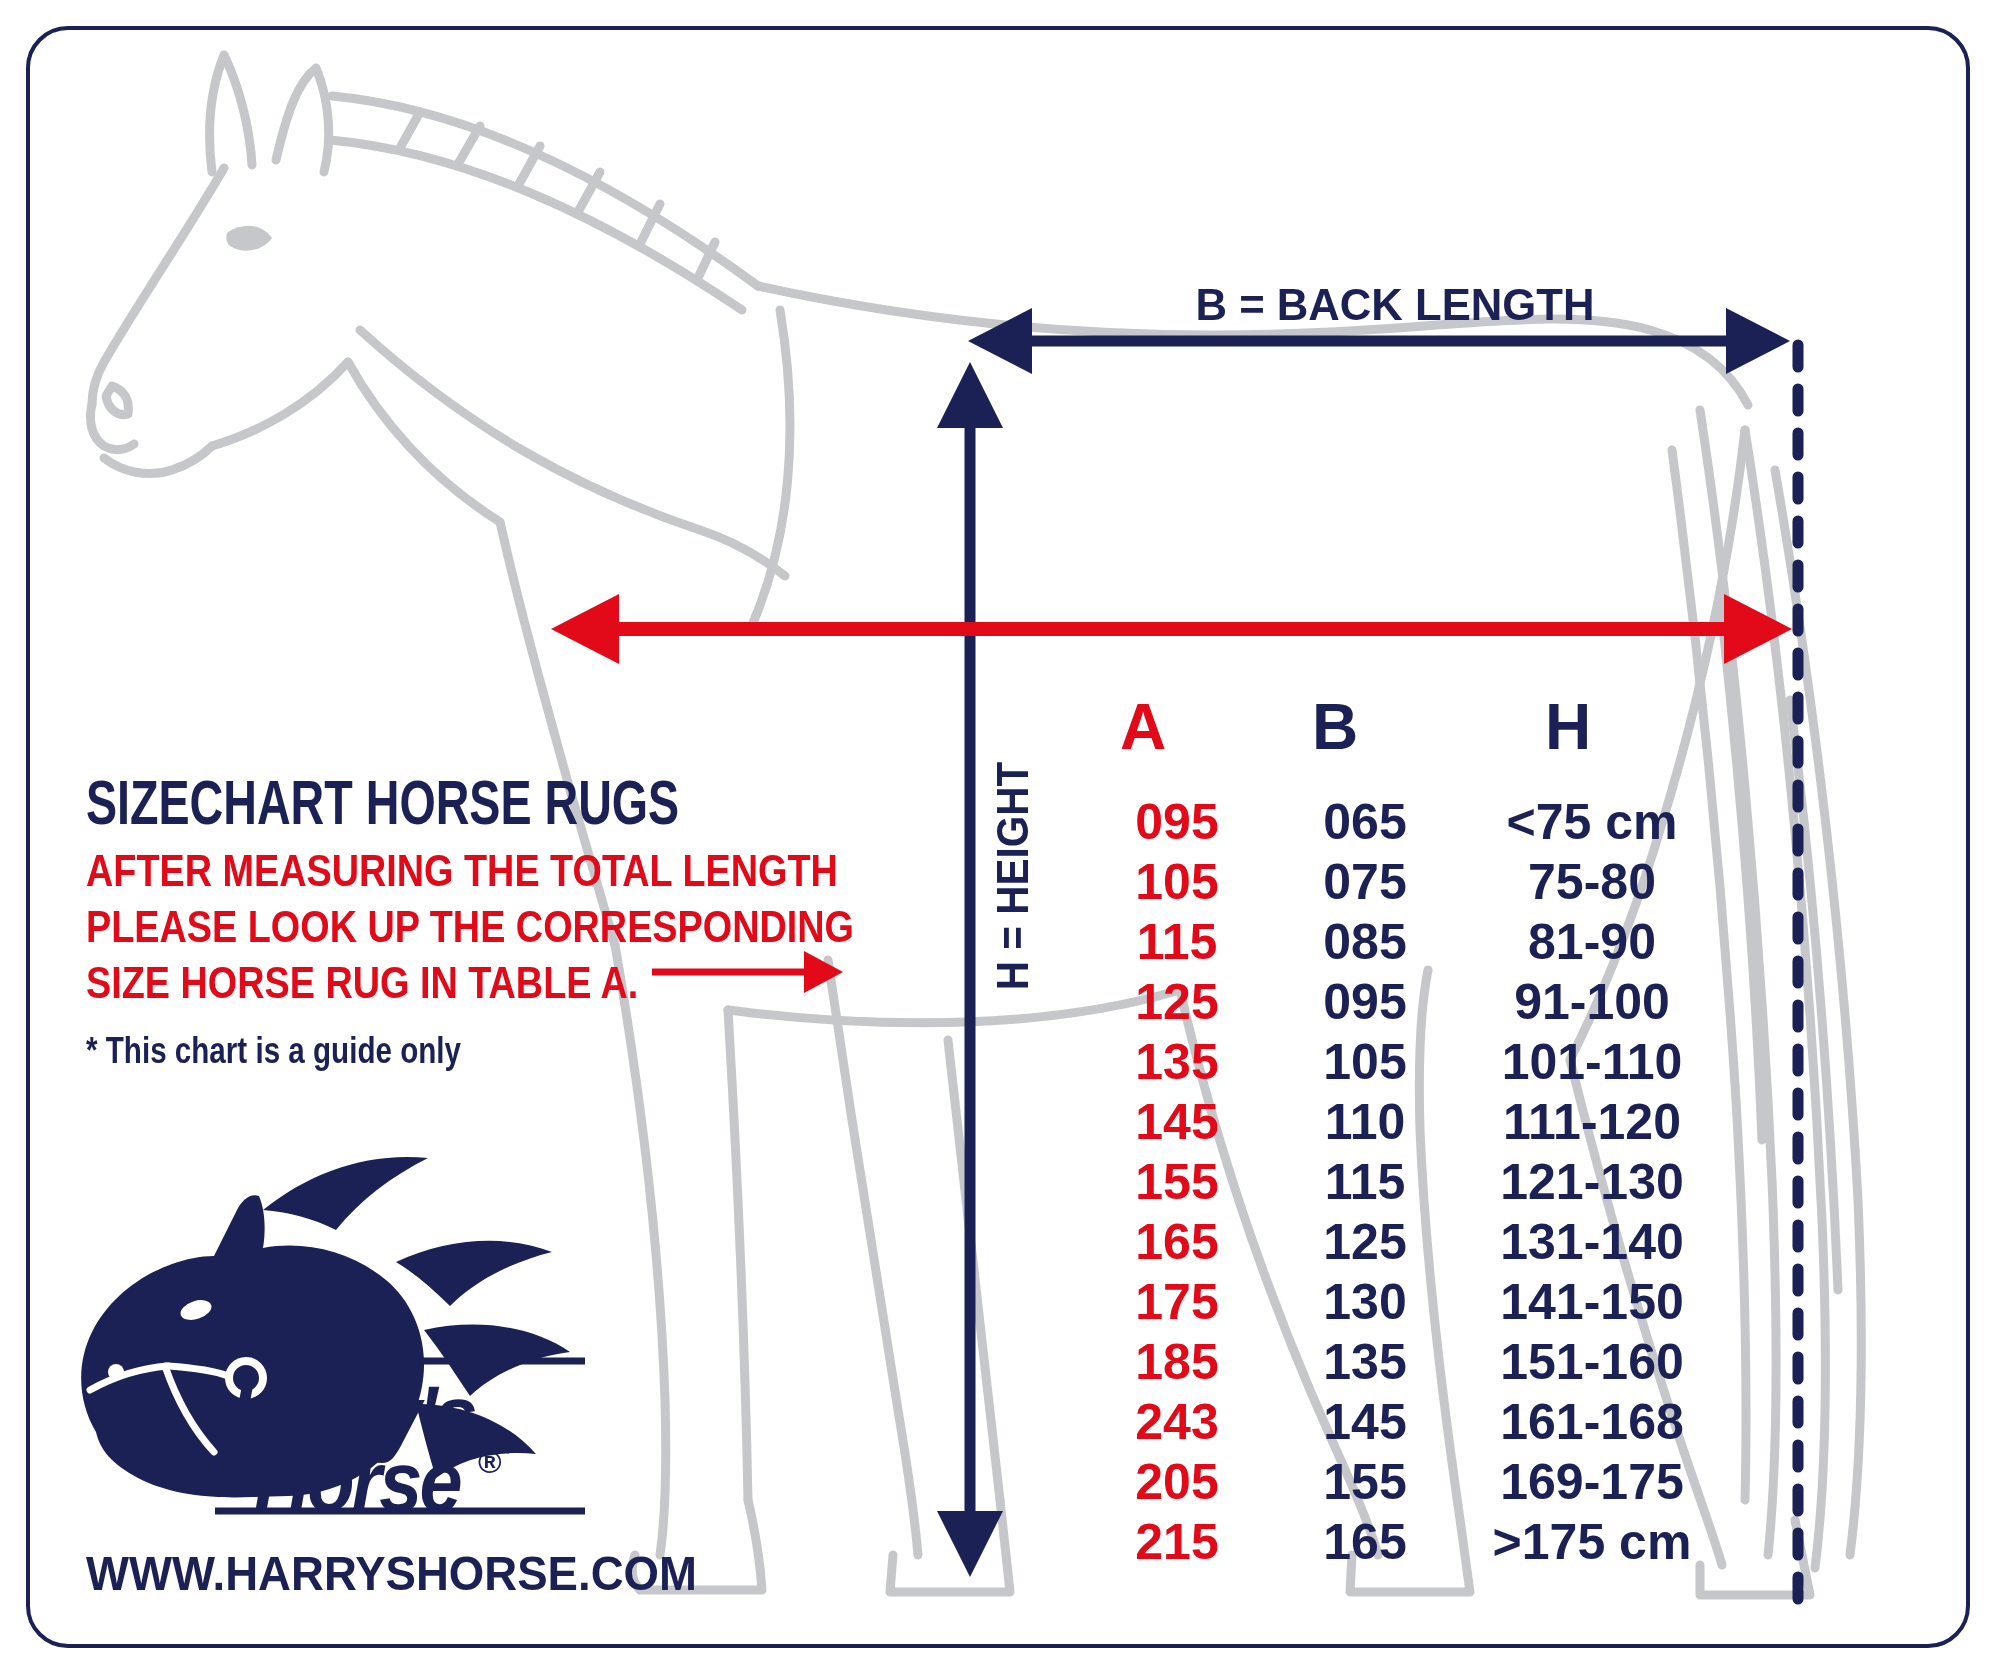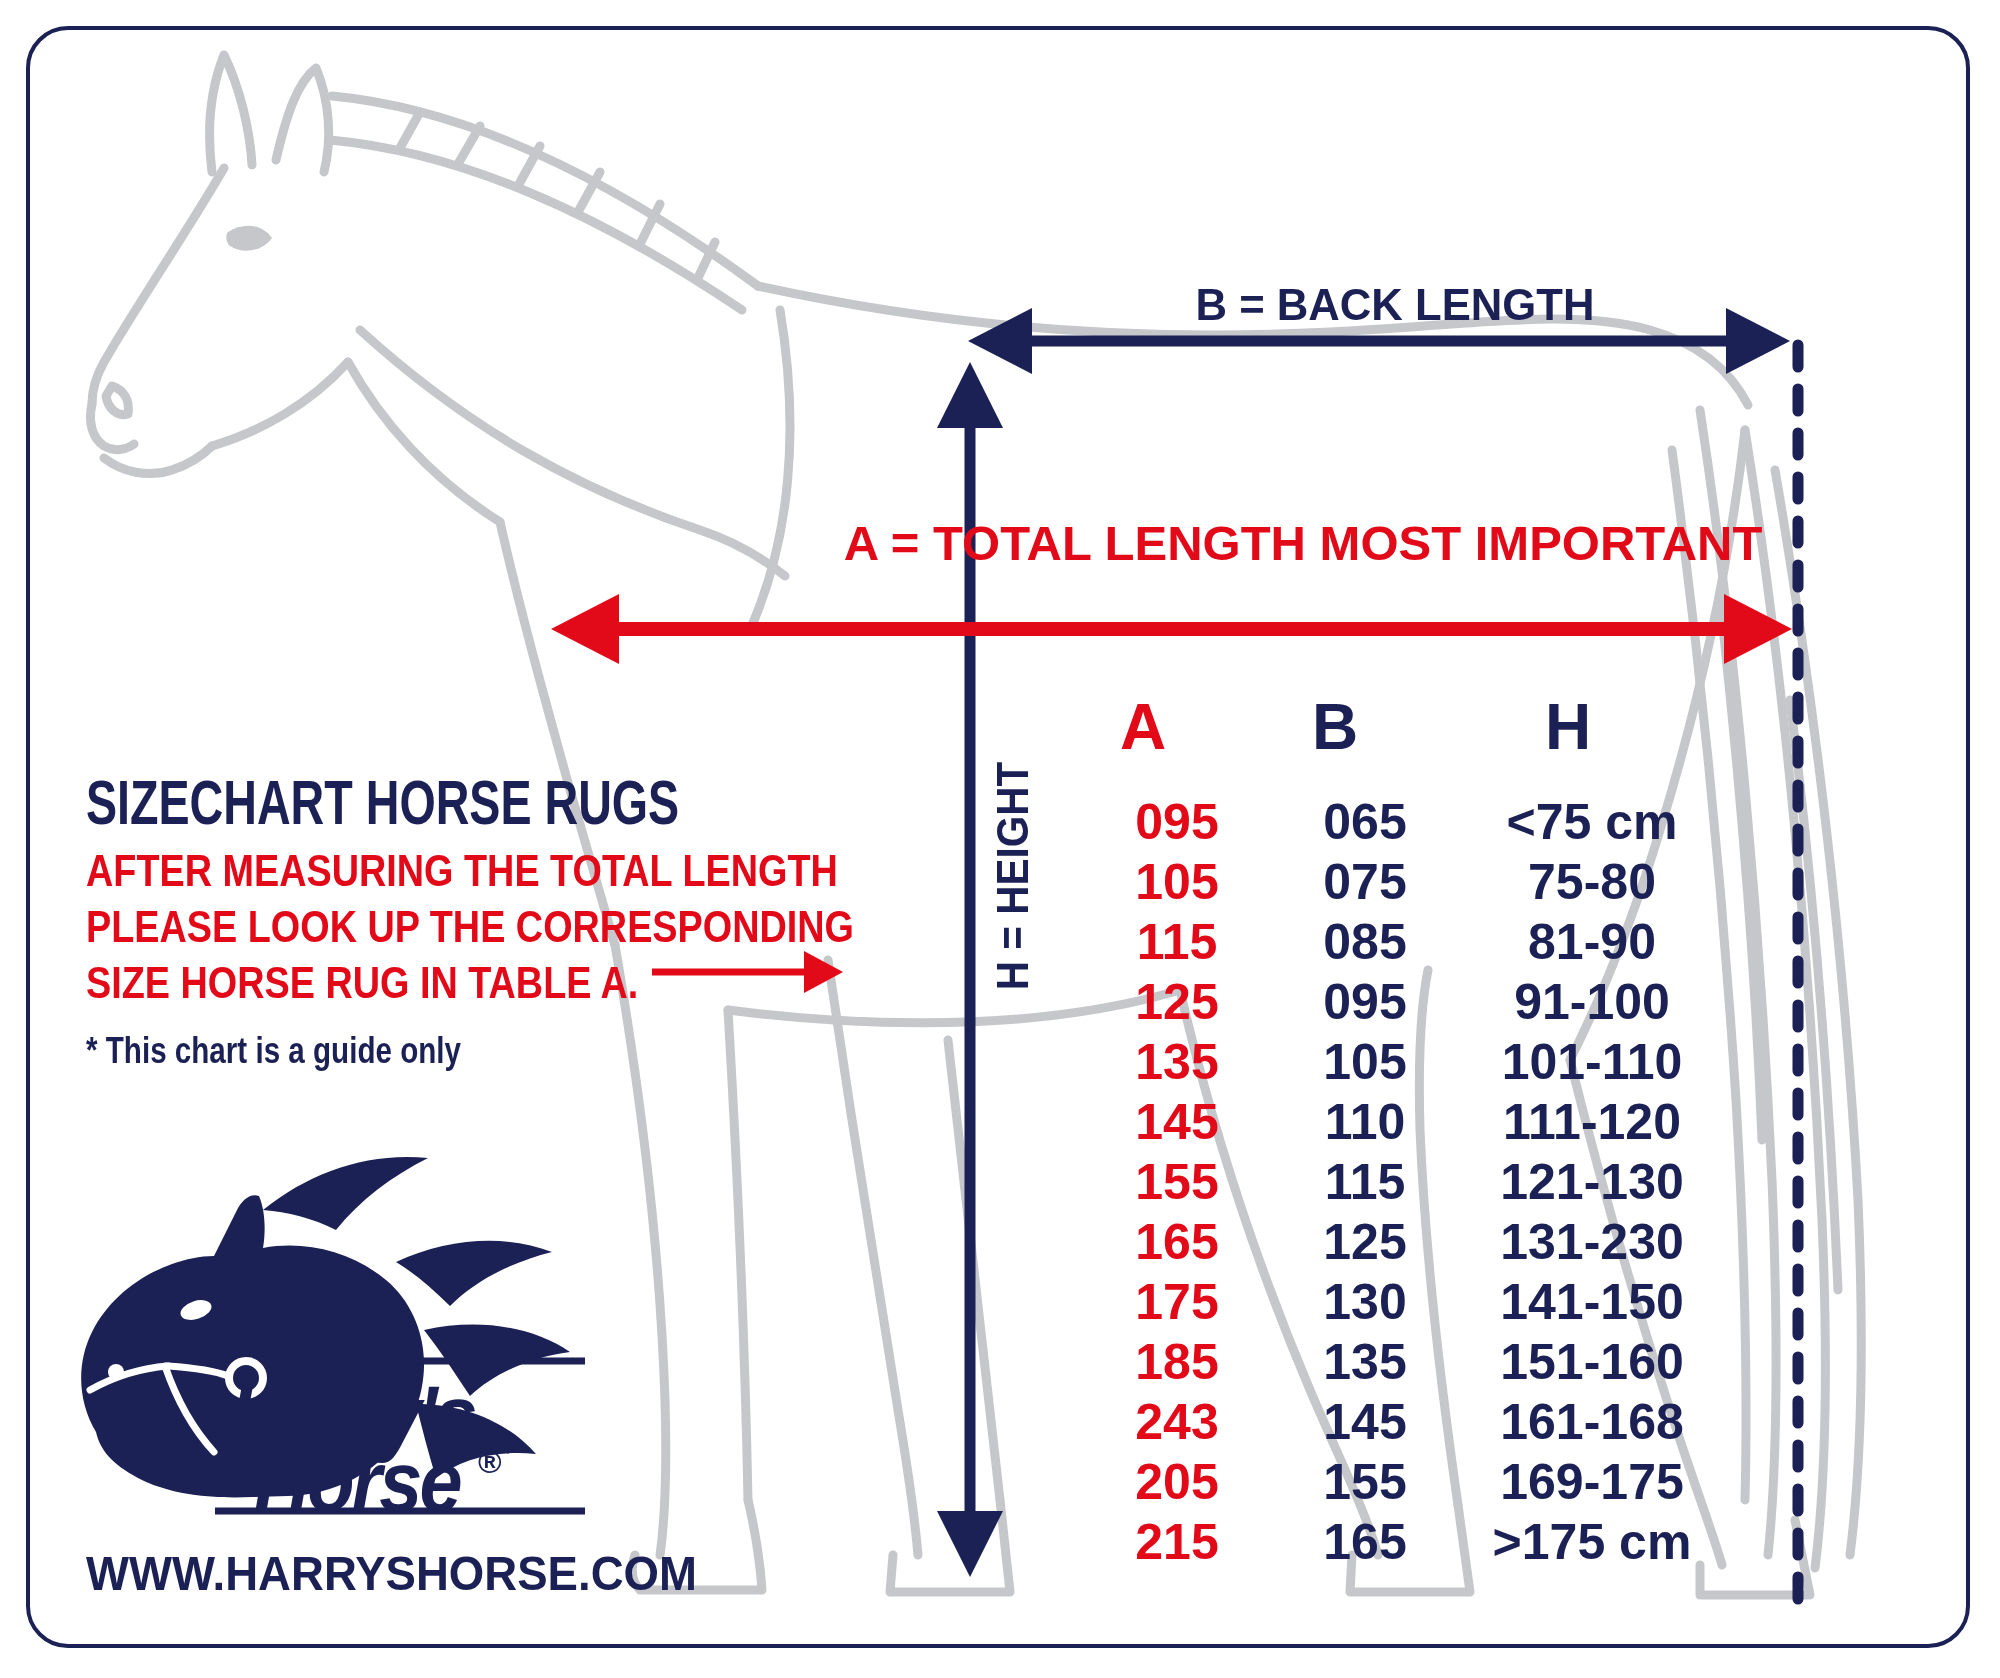--- a/index.html
+++ b/index.html
@@ -132,21 +132,20 @@
     <g stroke="#1b2154" stroke-width="7">
       <line x1="388" y1="1361" x2="585" y2="1361"></line>
       <line x1="215" y1="1511" x2="585" y2="1511"></line>
     </g>
   </g>
 </svg>
 
 <div class="txt navy" id="b-label">B = BACK LENGTH</div>
 
 <div class="txt red" id="a-label">
-  <div>A = TOTAL LENGTH MOST IMPORTANT</div>
 </div>
 
 <div class="txt navy" id="h-label">H = HEIGHT</div>
 
 <div class="txt navy" id="title">SIZECHART HORSE RUGS</div>
 
 <div class="txt red" id="red-par">
   <div>AFTER MEASURING THE TOTAL LENGTH</div>
   <div>PLEASE LOOK UP THE CORRESPONDING</div>
   <div>SIZE HORSE RUG IN TABLE A.</div>
@@ -175,21 +174,21 @@
       <div class="cell navy" style="left: 1333px; top: 1033px;">105</div>
       <div class="cell navy" style="left: 1560px; top: 1033px;">101-110</div>
       <div class="cell red" style="left: 1145px; top: 1093px;">145</div>
       <div class="cell navy" style="left: 1333px; top: 1093px;">110</div>
       <div class="cell navy" style="left: 1560px; top: 1093px;">111-120</div>
       <div class="cell red" style="left: 1145px; top: 1153px;">155</div>
       <div class="cell navy" style="left: 1333px; top: 1153px;">115</div>
       <div class="cell navy" style="left: 1560px; top: 1153px;">121-130</div>
       <div class="cell red" style="left: 1145px; top: 1213px;">165</div>
       <div class="cell navy" style="left: 1333px; top: 1213px;">125</div>
-      <div class="cell navy" style="left: 1560px; top: 1213px;">131-230</div>
+      <div class="cell navy" style="left: 1560px; top: 1213px;">131-140</div>
       <div class="cell red" style="left: 1145px; top: 1273px;">175</div>
       <div class="cell navy" style="left: 1333px; top: 1273px;">130</div>
       <div class="cell navy" style="left: 1560px; top: 1273px;">141-150</div>
       <div class="cell red" style="left: 1145px; top: 1333px; text-align: center;">185</div>
       <div class="cell navy" style="left: 1333px; top: 1333px;">135</div>
       <div class="cell navy" style="left: 1560px; top: 1333px;">151-160</div>
       <div class="cell red" style="left: 1145px; top: 1393px;">243</div>
       <div class="cell navy" style="left: 1333px; top: 1393px;">145</div>
       <div class="cell navy" style="left: 1560px; top: 1393px;">161-168</div>
       <div class="cell red" style="left: 1145px; top: 1453px;">205</div>

